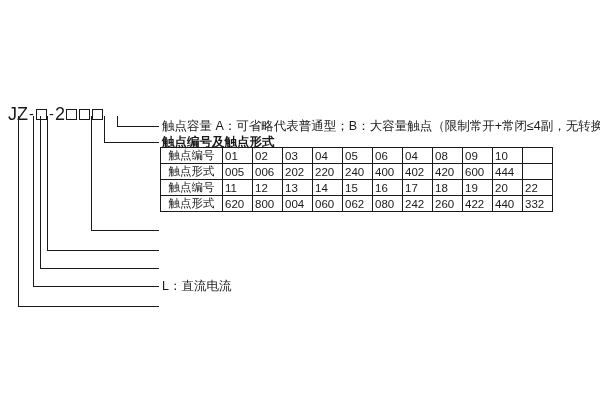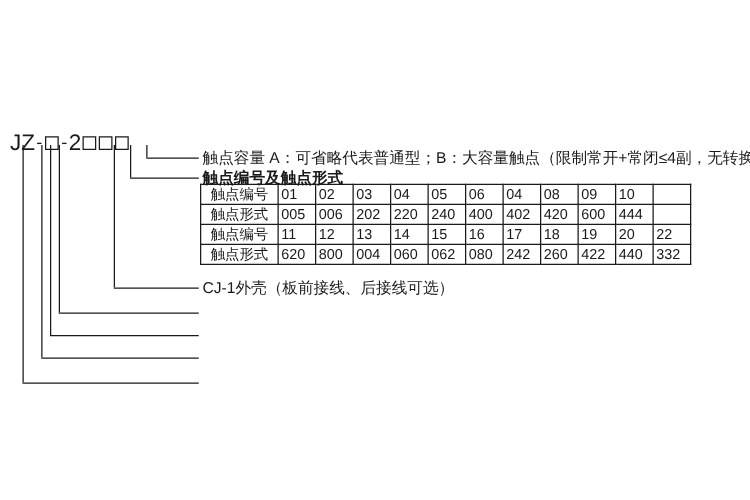--- a/index.html
+++ b/index.html
@@ -135,24 +135,24 @@
   <div class="vline" style="left:33px; top:116px; height:170px;"></div>
   <div class="hline" style="left:33px; top:286px; width:126px;"></div>
 
   <div class="vline" style="left:18px; top:116px; height:190px;"></div>
   <div class="hline" style="left:18px; top:306px; width:141px;"></div>
 
   <div class="label" style="left:162px; top:119px;">触点容量   A：可省略代表普通型；B：大容量触点（限制常开+常闭≤4副，无转换）</div>
 
   <div class="label" style="left:162px; top:135px;font-weight:bold;">触点编号及触点形式</div>
 
-  <div class="label" style="left:162px; top:223px;">CJ-1外壳（板前接线、后接线可选）</div>
-
-
-
+
+
+
+  <div class="label" style="left:162px; top:279px;">L：直流电流</div>
 
 
   <table class="ctable">
     <tbody>
       <tr>
         <td class="hdr">触点编号</td>
         <td class="cell">01</td>
         <td class="cell">02</td>
         <td class="cell">03</td>
         <td class="cell">04</td>

